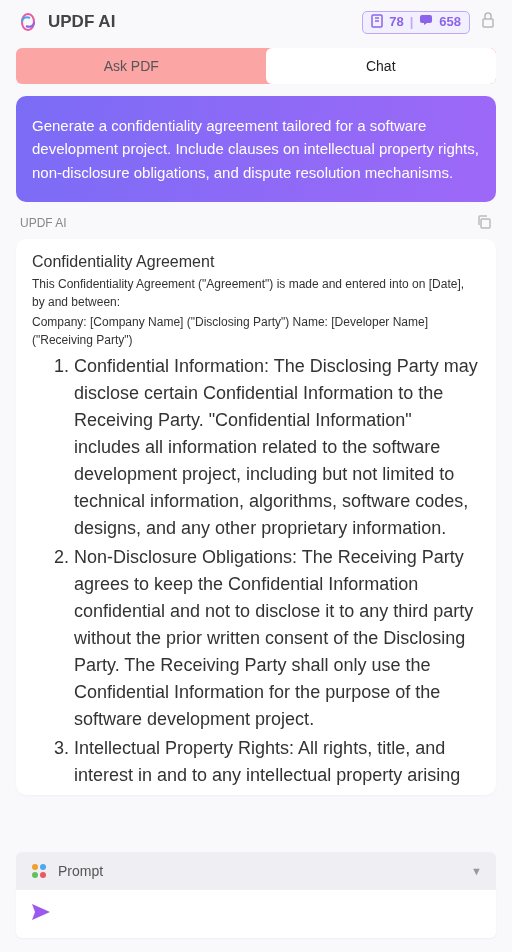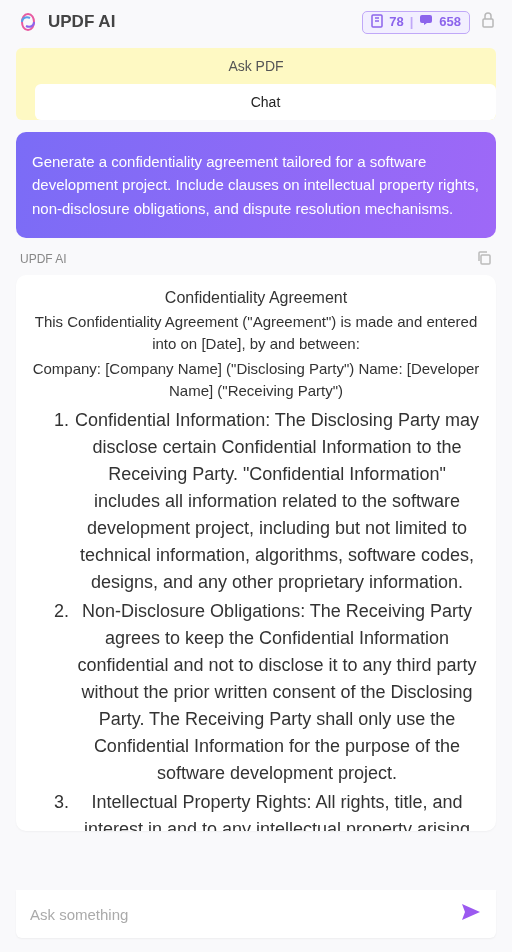--- a/index.html
+++ b/index.html
@@ -46,24 +46,23 @@
   gap: 6px;
   color: #8c64ec;
   font-size: 13px;
   font-weight: 600;
 }
 .badge-sep { color: #c0a8f8; }
 .lock-icon { color: #b8b8b8; }
 .tabs {
   display: flex;
   margin: 4px 16px 12px;
-  background: #fef9c3;
+  background: #fca5a5;
   border-radius: 6px;
   overflow: hidden;
-  flex-direction: column;
 }
 .tab {
   flex: 1;
   text-align: center;
   padding: 10px 0;
   font-size: 14px;
   color: #555;
   cursor: pointer;
 }
 .tab.active {
@@ -91,29 +90,28 @@
 }
 .copy-icon { color: #bbb; cursor: pointer; }
 .ai-response {
   margin: 0 16px;
   background: #fff;
   border-radius: 10px;
   padding: 14px 16px;
   box-shadow: 0 1px 2px rgba(0,0,0,0.04);
   height: 556px;
   overflow: hidden;
-  text-align: center;
 }
 .resp-title {
   font-size: 16px;
   color: #333;
   margin-bottom: 4px;
 }
 .resp-p {
-  font-size: 15px;
+  font-size: 12px;
   line-height: 1.5;
   color: #333;
   margin-bottom: 2px;
 }
 .resp-list {
   padding-left: 42px;
   margin-top: 4px;
 }
 .resp-list li {
   font-size: 18px;
@@ -236,21 +234,34 @@
   <div class="resp-p">This Confidentiality Agreement ("Agreement") is made and entered into on [Date], by and between:</div>
   <div class="resp-p">Company: [Company Name] ("Disclosing Party") Name: [Developer Name] ("Receiving Party")</div>
   <ol class="resp-list">
     <li>Confidential Information: The Disclosing Party may disclose certain Confidential Information to the Receiving Party. "Confidential Information" includes all information related to the software development project, including but not limited to technical information, algorithms, software codes, designs, and any other proprietary information.</li>
     <li>Non-Disclosure Obligations: The Receiving Party agrees to keep the Confidential Information confidential and not to disclose it to any third party without the prior written consent of the Disclosing Party. The Receiving Party shall only use the Confidential Information for the purpose of the software development project.</li>
     <li>Intellectual Property Rights: All rights, title, and interest in and to any intellectual property arising from the software development project shall belong to the Disclosing Party. The Receiving Party agrees to assign,</li>
   </ol>
 </div>
 
 <div class="bottom-panel">
+  <div class="prompt-bar">
+    <div class="prompt-left">
+      <span class="dots-icon">
+        <svg width="18" height="18" viewBox="0 0 18 18">
+          <circle cx="5" cy="5" r="3" fill="#f0a030"></circle>
+          <circle cx="13" cy="5" r="3" fill="#4aa8f0"></circle>
+          <circle cx="5" cy="13" r="3" fill="#60c060"></circle>
+          <circle cx="13" cy="13" r="3" fill="#e85a60"></circle>
+        </svg>
+      </span>
+      <span class="prompt-label">Prompt</span>
+    </div>
+    <span class="chevron">▼</span>
+  </div>
   <div class="input-row">
-    <input type="text" placeholder="Ask something" style="">
     <span class="send-btn">
       <svg width="22" height="20" viewBox="0 0 22 20">
           <path d="M2 2 L20 10 L2 18 L5 10 Z" fill="#9b59f0"></path>
         </svg>
     </span>
   </div>
 </div>
 
 </body></html>

